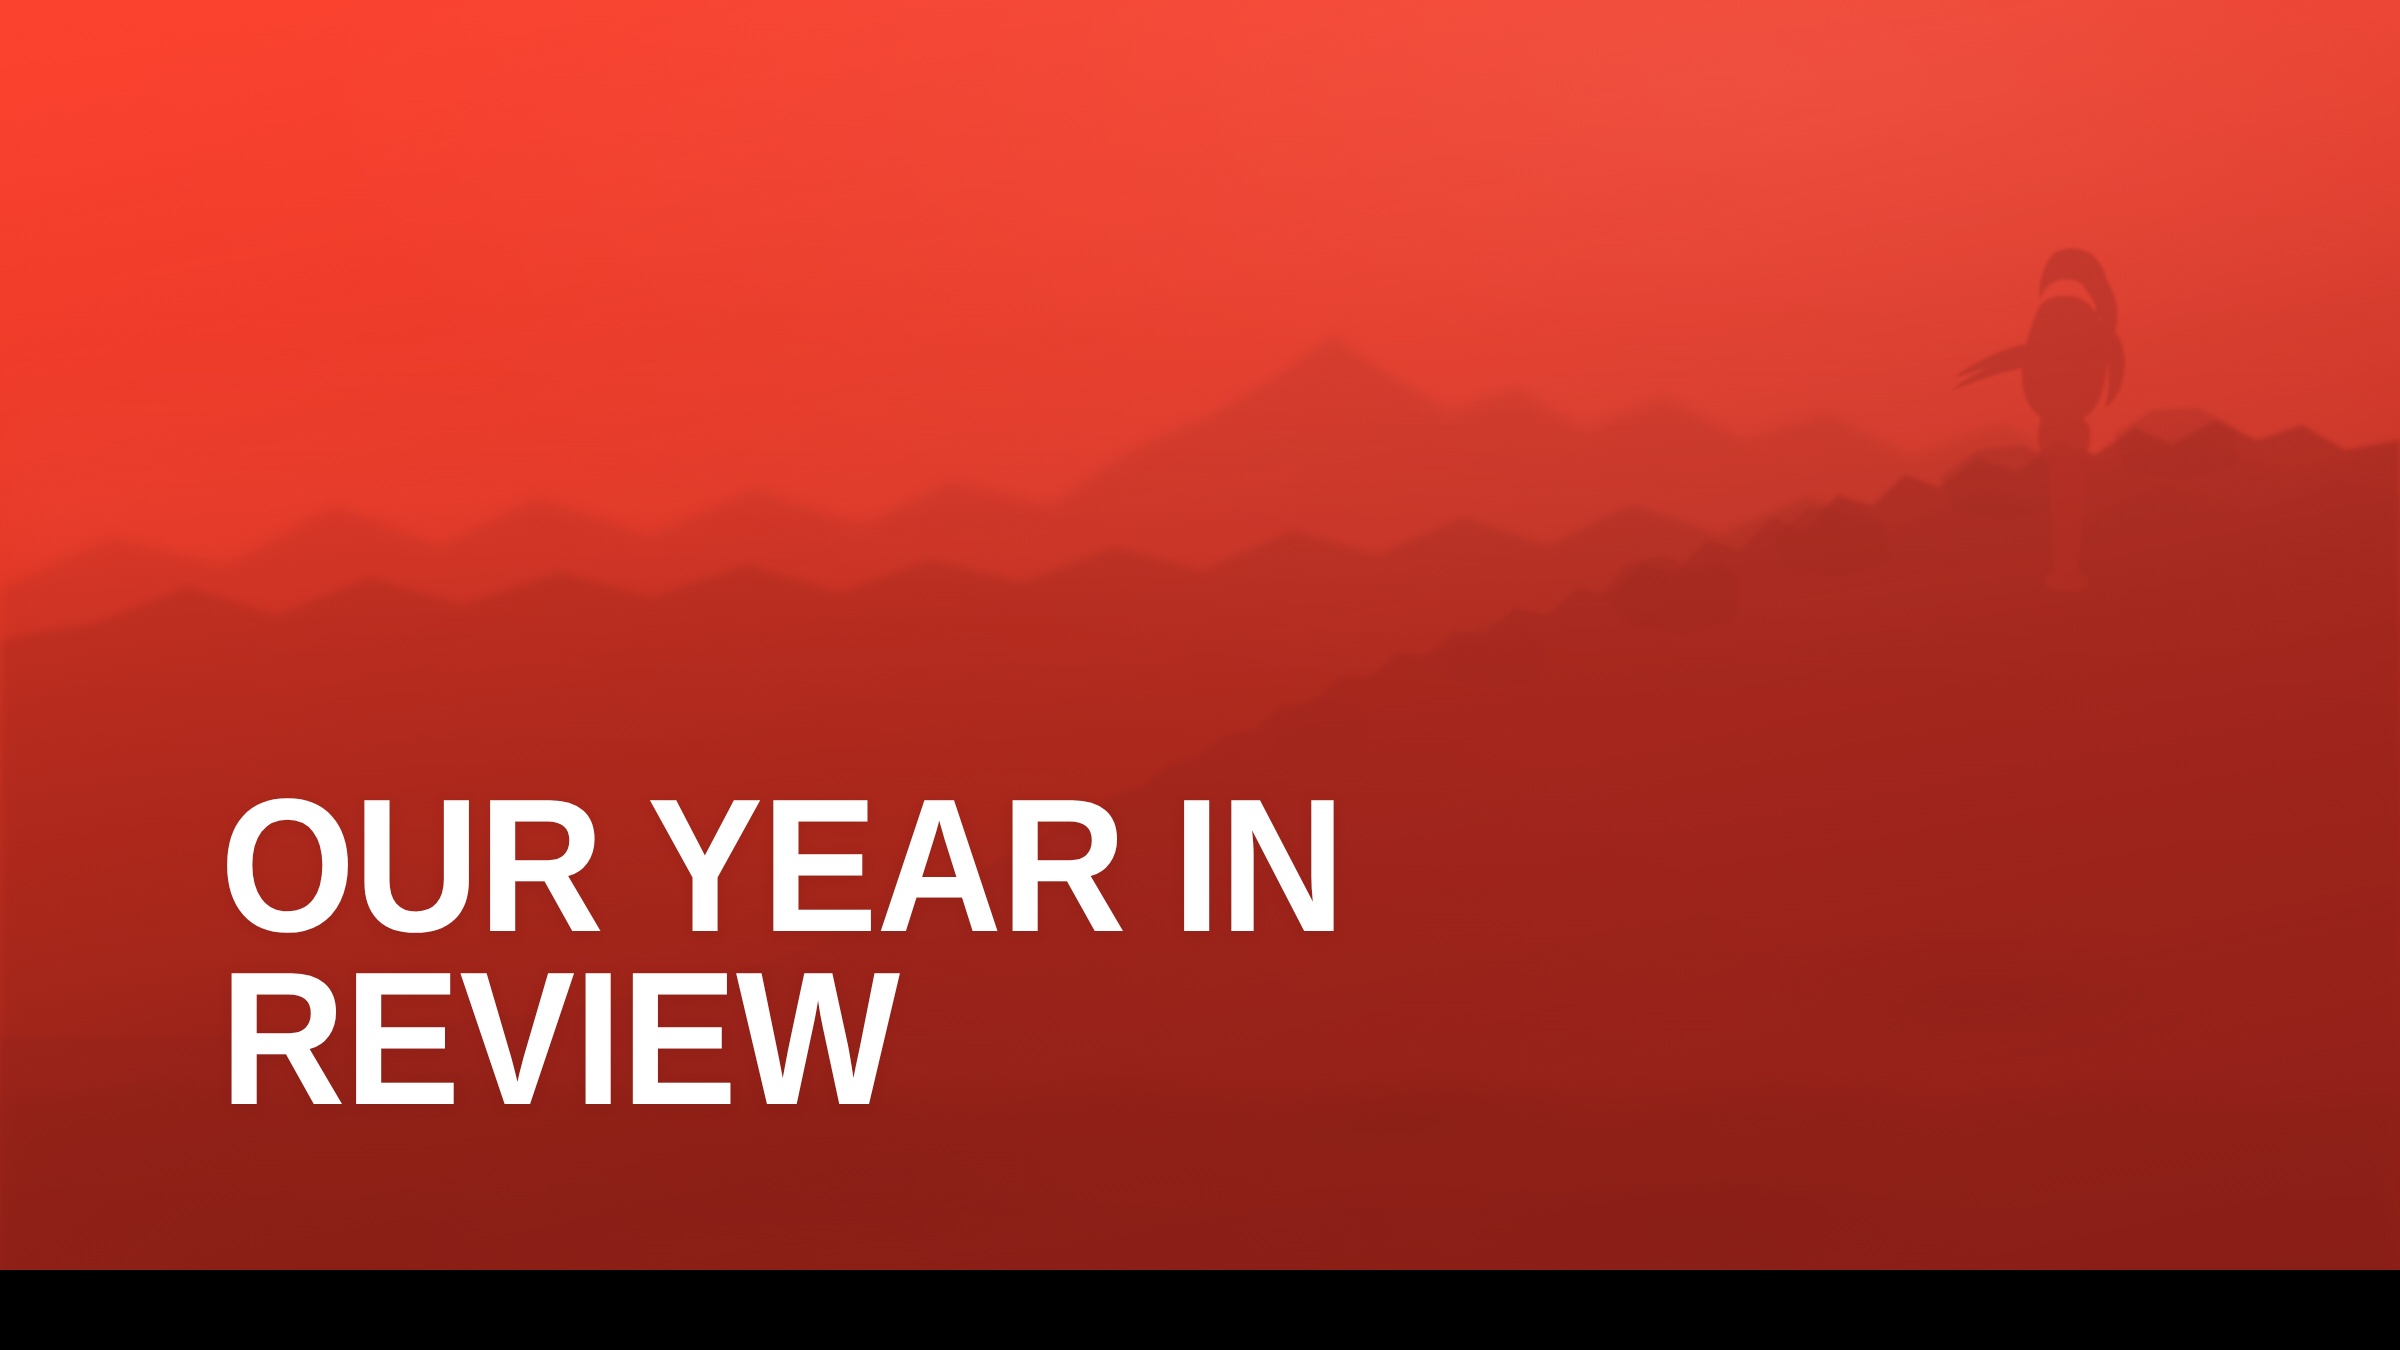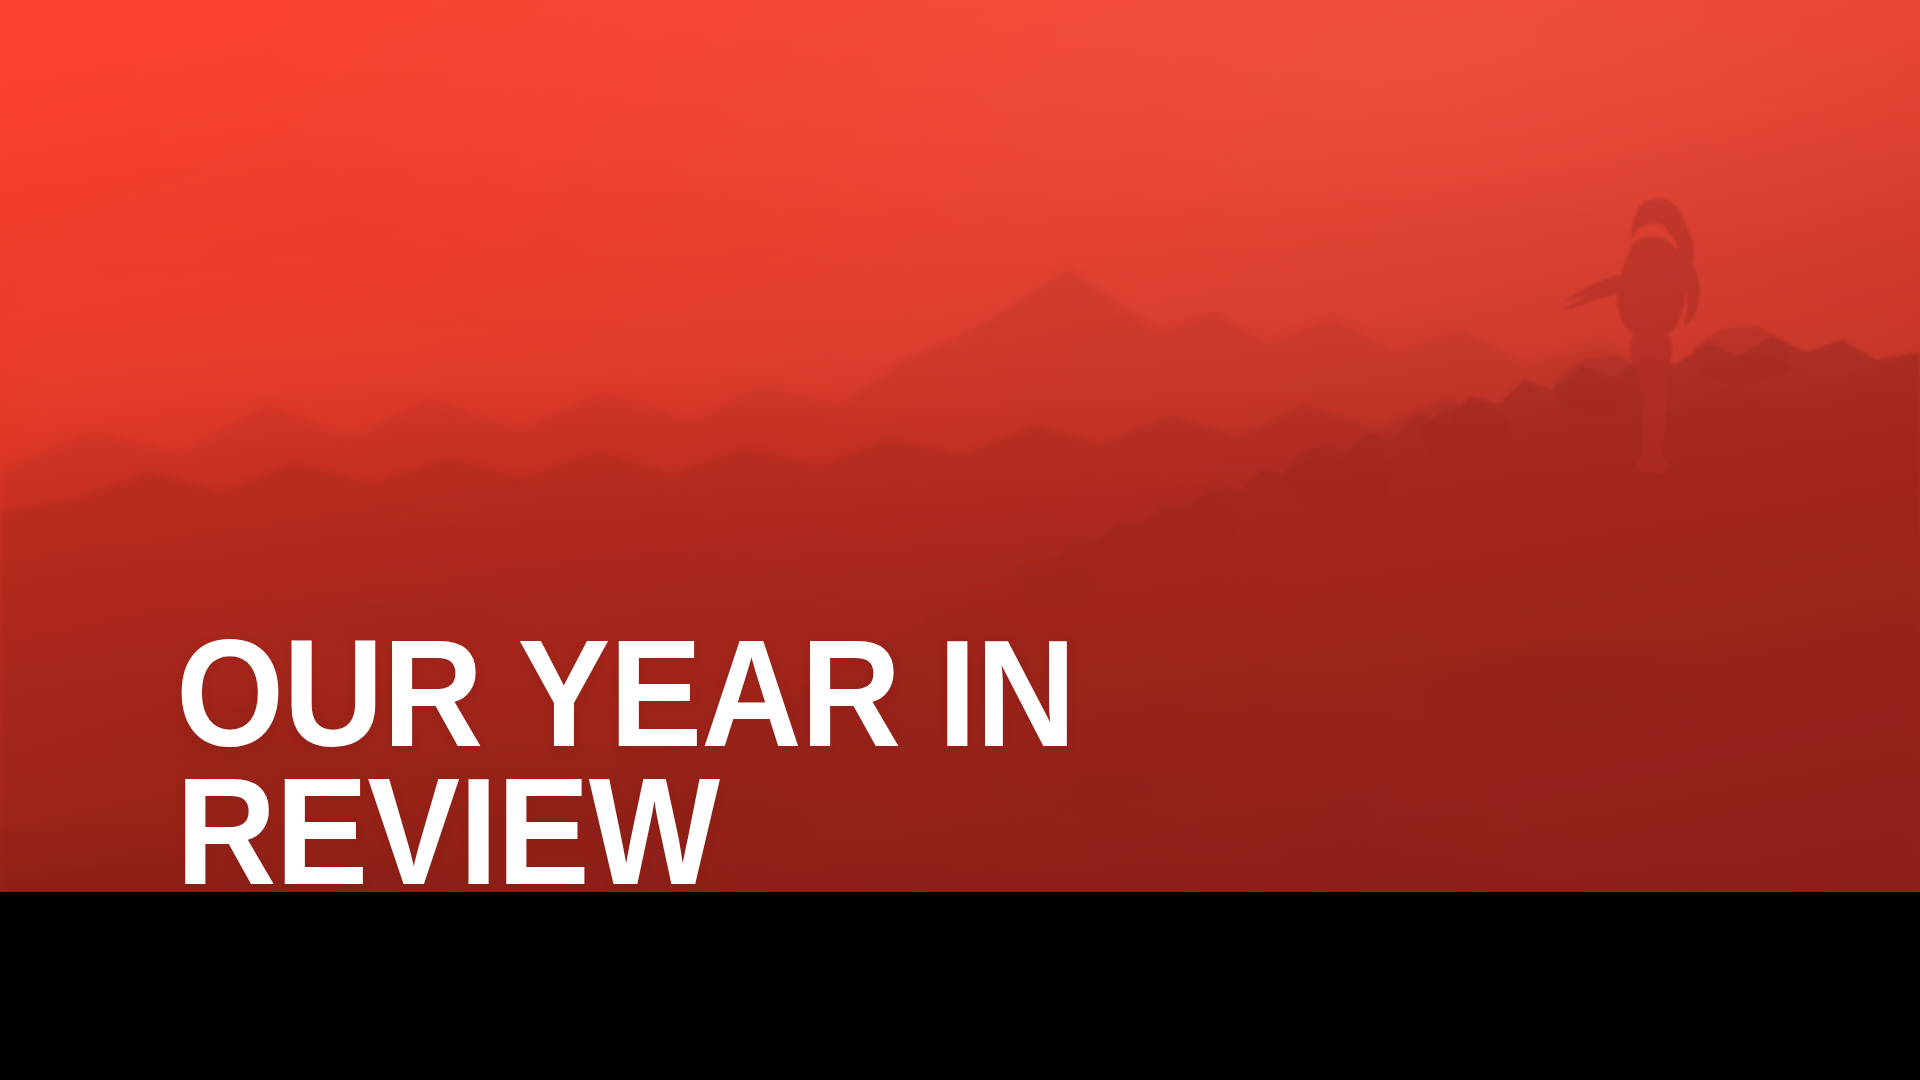--- a/index.html
+++ b/index.html
@@ -9,21 +9,21 @@
     background: #000;
   }
   body {
     font-family: "Liberation Sans", sans-serif;
   }
 
   
   .slide {
     position: relative;
     width: 1920px;
-    height: 892px;
+    height: 1016px;
     overflow: hidden;
     background: #6d28d9;
   }
 
   
   .photo-layer {
     position: absolute;
     inset: 0;
     overflow: hidden;
   }

